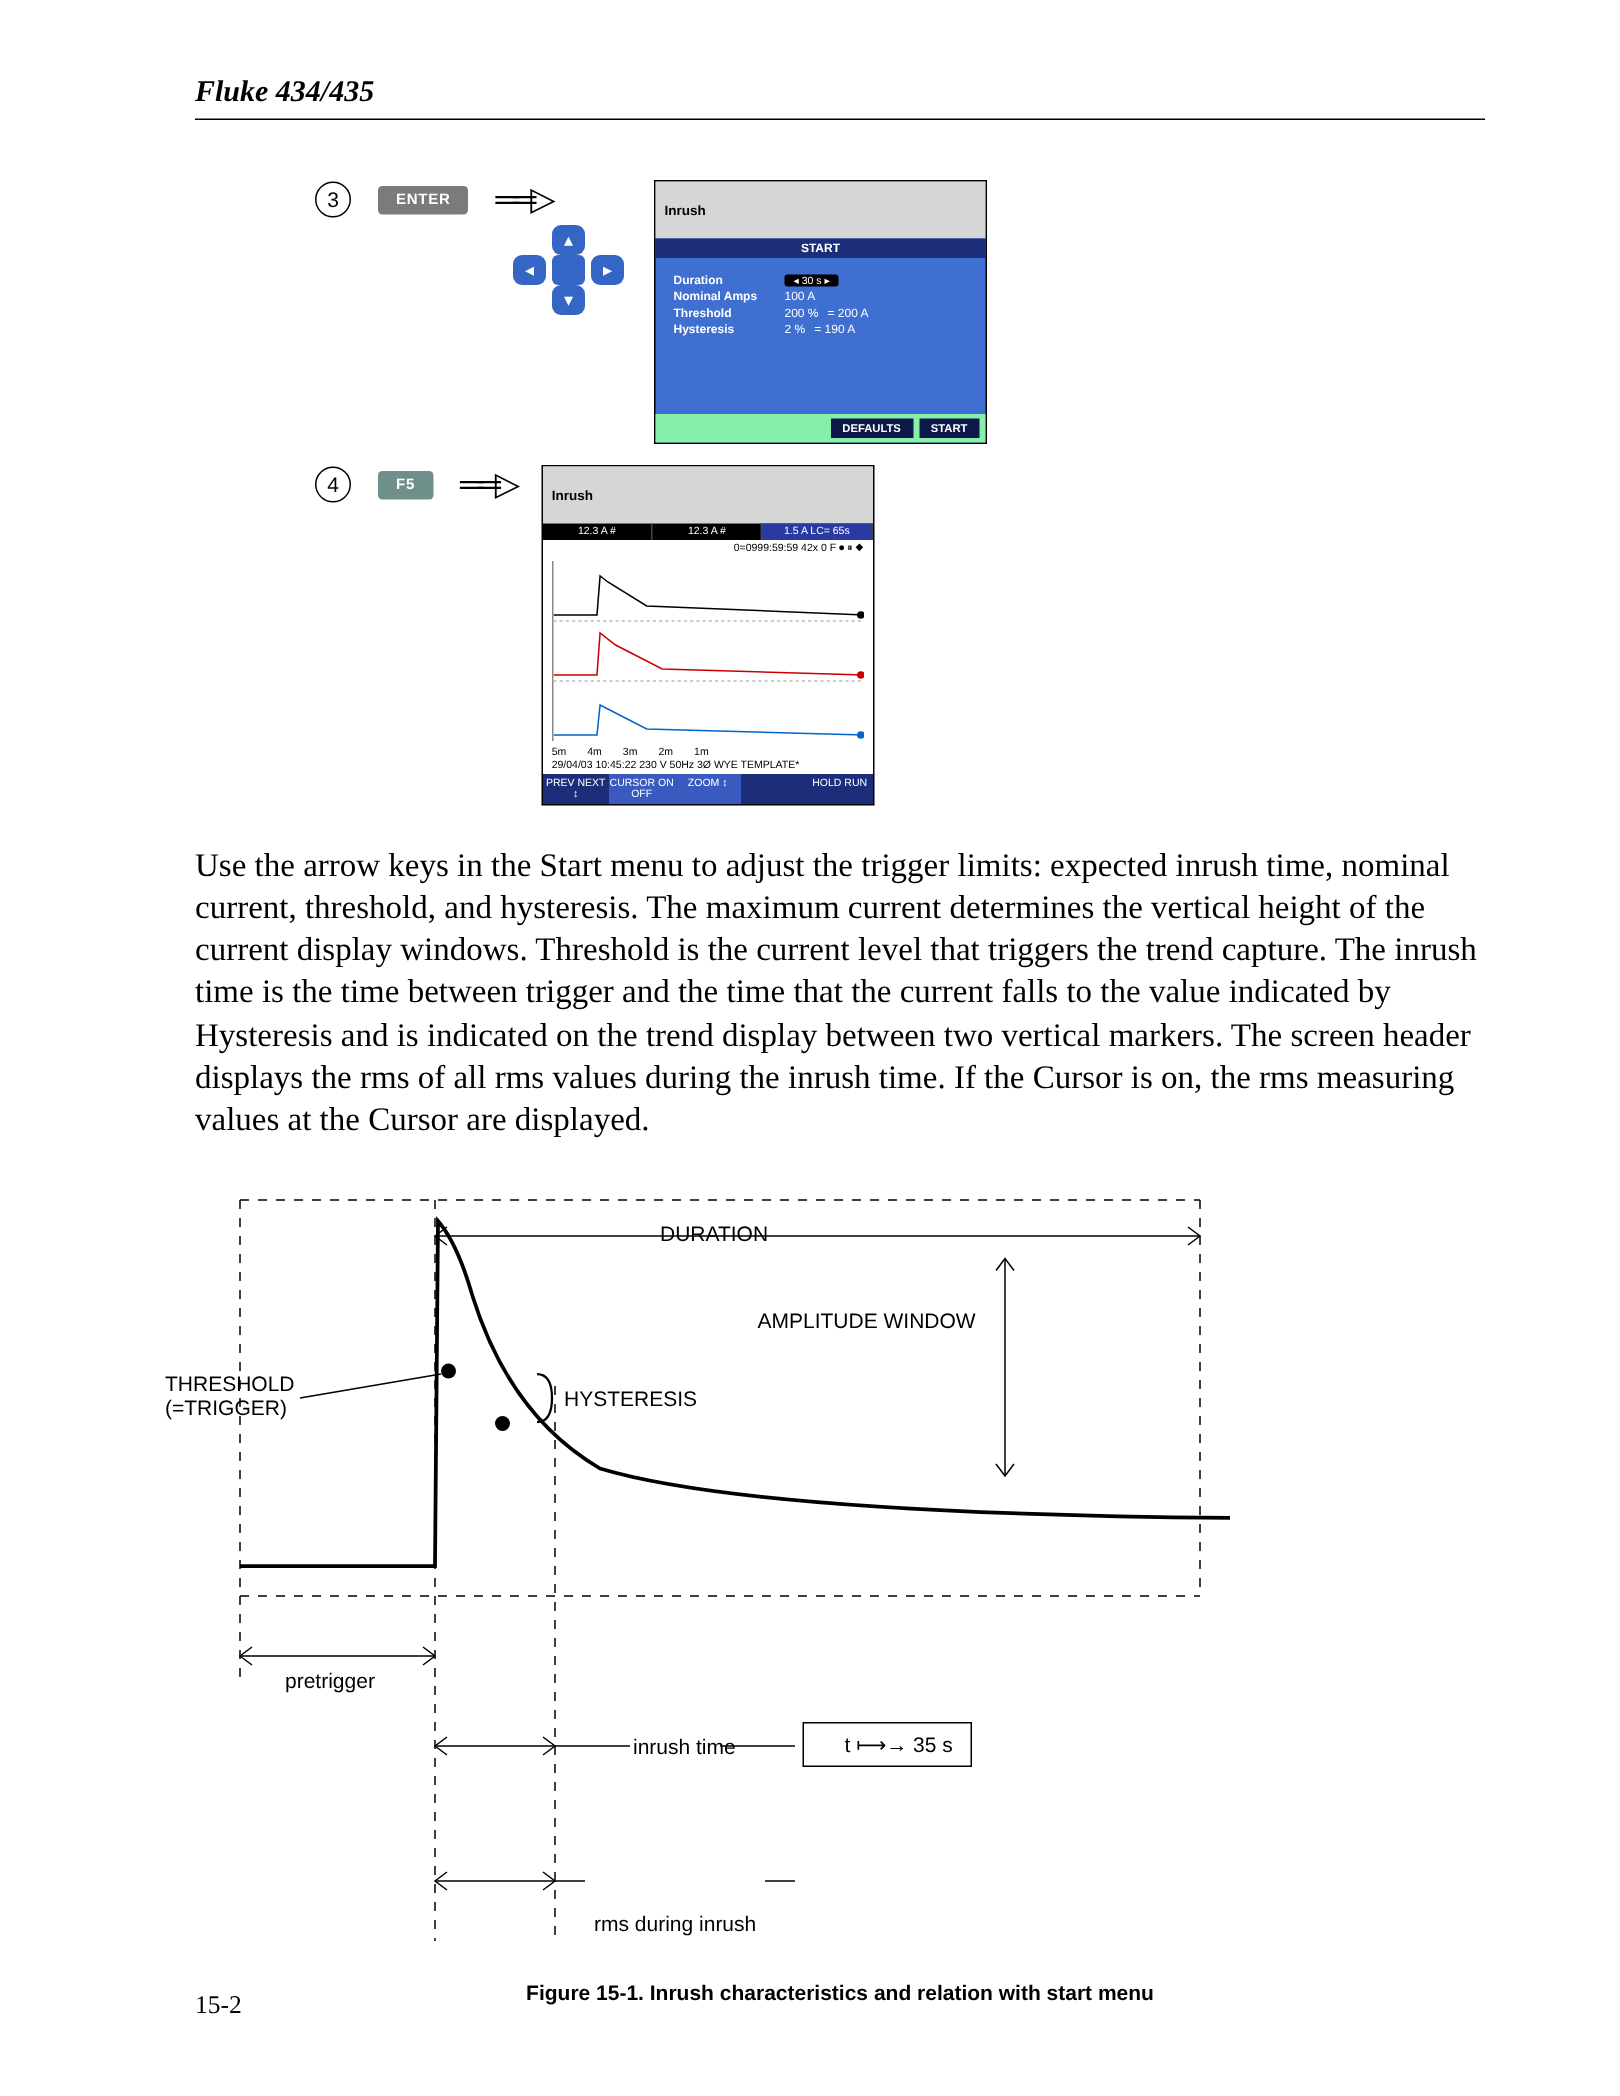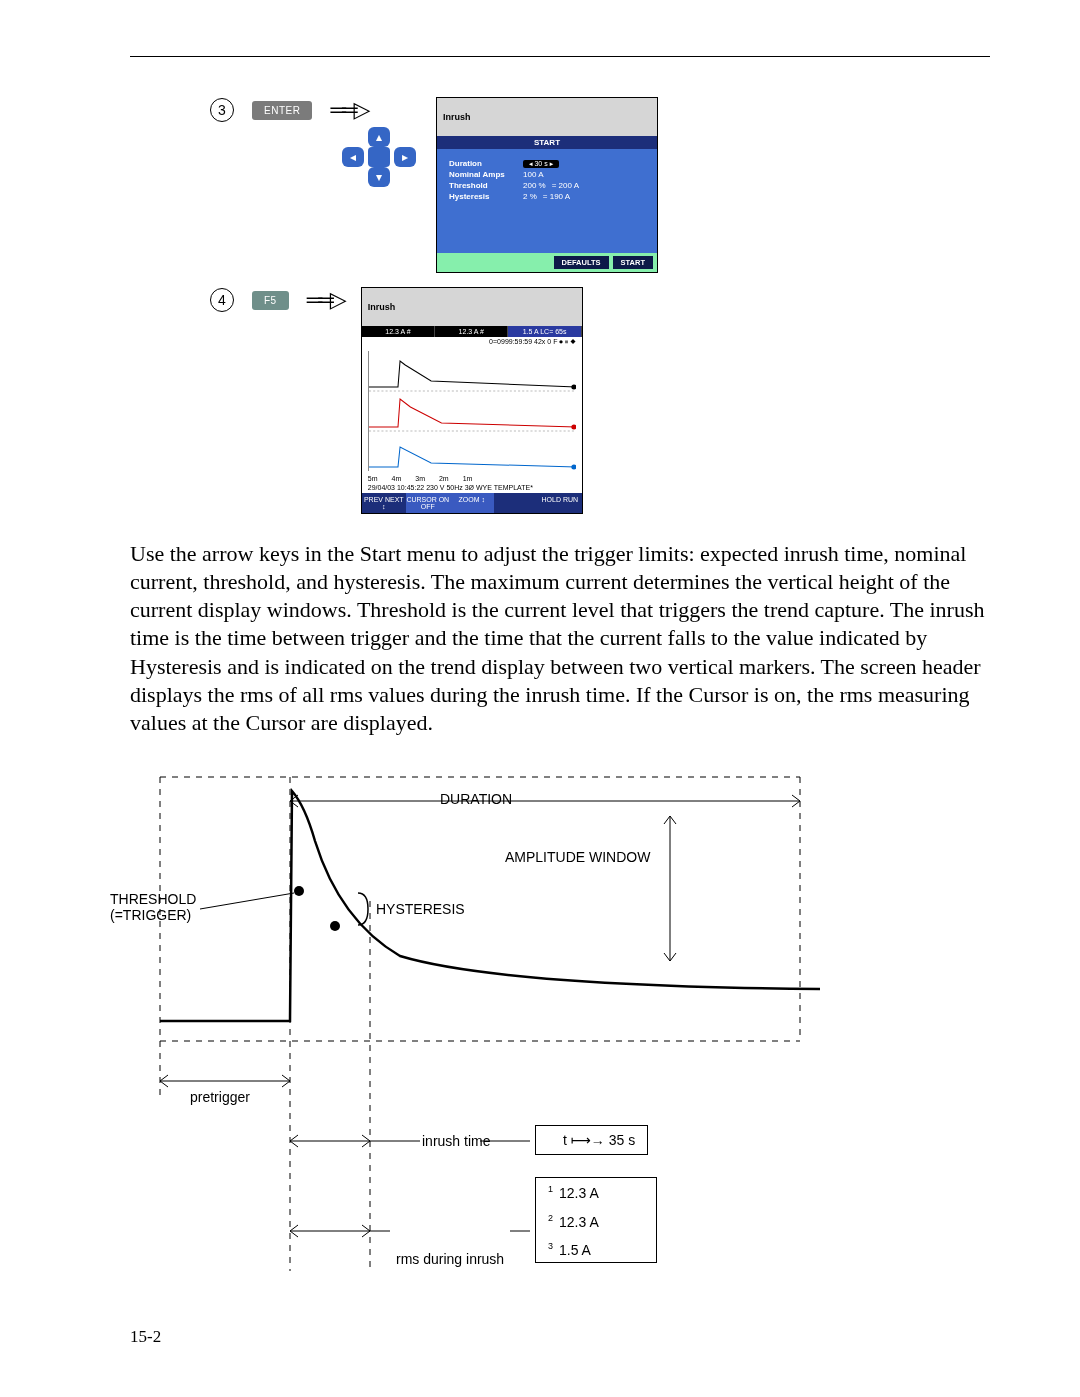--- a/index.html
+++ b/index.html
@@ -2,21 +2,21 @@
 <html><head>
 <meta charset="utf-8">
 <style>
   html,body{margin:0;padding:0;background:#fff;font-family:"Times New Roman",Times,serif;color:#000;}
   #page{width:1080px;height:1397px;position:relative;box-sizing:border-box;padding:50px 90px 50px 130px;}
   .hdr-title{font-style:italic;font-weight:bold;font-size:20px;}
   .hdr-sub{font-style:italic;font-size:17px;margin-top:2px;}
   .hdr-rule{border:0;border-top:1px solid #000;margin:6px 0 40px 0;}
   .figrow{display:flex;align-items:center;gap:18px;margin-left:80px;}
   .circ{width:22px;height:22px;border:1.5px solid #000;border-radius:50%;display:flex;align-items:center;justify-content:center;font-size:14px;font-family:Arial,Helvetica,sans-serif;}
-  .keycap{background:#7b7b7b;color:#fff;font-family:Arial,Helvetica,sans-serif;font-size:10px;font-weight:normal;padding:4px 12px;border-radius:3px;letter-spacing:.5px;}
+  .keycap{background:#7b7b7b;color:#fff;font-family:Arial,Helvetica,sans-serif;font-size:10px;font-weight:bold;padding:4px 12px;border-radius:3px;letter-spacing:.5px;}
   .arrow{font-size:22px;letter-spacing:-4px;font-family:Arial;}
   .dpad{position:relative;width:78px;height:60px;margin-left:130px;margin-top:4px;margin-bottom:6px;}
   .dbtn{position:absolute;background:#3566c5;color:#fff;border-radius:6px;display:flex;align-items:center;justify-content:center;font-size:12px;}
   .dbtn.up{left:28px;top:0;width:22px;height:20px;}
   .dbtn.down{left:28px;bottom:0;width:22px;height:20px;}
   .dbtn.left{left:2px;top:20px;width:22px;height:20px;}
   .dbtn.right{right:2px;top:20px;width:22px;height:20px;}
   .dpad .ctr{position:absolute;left:28px;top:20px;width:22px;height:20px;background:#3566c5;border-radius:4px;}
   
   .scr{width:220px;border:1px solid #000;font-family:Arial,Helvetica,sans-serif;font-size:8px;color:#fff;background:#3f6fd0;}
@@ -41,20 +41,21 @@
   .figcap{text-align:center;font-family:Arial,Helvetica,sans-serif;font-weight:bold;font-size:14px;margin-top:6px;}
   .pgnum{position:absolute;left:130px;bottom:50px;font-size:17px;}
   .dlabel{font-family:Arial,Helvetica,sans-serif;font-size:14px;position:absolute;white-space:nowrap;}
   .rbox{position:absolute;border:1px solid #000;font-family:Arial,Helvetica,sans-serif;font-size:14px;padding:6px 12px;background:#fff;}
   .sup{font-size:9px;vertical-align:super;margin-right:6px;}
 </style>
 </head>
 <body>
 
 <div id="page">
+  <div class="hdr-title">Fluke 434/435</div>
   <hr class="hdr-rule">
 
   <div class="figrow" style="align-items:flex-start;">
     <div style="display:flex;flex-direction:column;align-items:flex-start;">
       <div style="display:flex;align-items:center;gap:18px;">
         <span class="circ">3</span>
         <span class="keycap">ENTER</span>
         <span class="arrow">══▷</span>
       </div>
       <div class="dpad">
@@ -191,21 +192,17 @@
     <span class="dlabel" style="left:300px;top:30px;">DURATION</span>
     <span class="dlabel" style="left:365px;top:88px;">AMPLITUDE WINDOW</span>
     <span class="dlabel" style="left:-30px;top:130px;white-space:pre;">THRESHOLD
 (=TRIGGER)</span>
     <span class="dlabel" style="left:236px;top:140px;">HYSTERESIS</span>
     <span class="dlabel" style="left:50px;top:328px;">pretrigger</span>
     <span class="dlabel" style="left:282px;top:372px;">inrush time</span>
     <span class="dlabel" style="left:256px;top:490px;">rms during inrush</span>
 
     <span class="rbox" style="left:395px;top:364px;padding-left:27px;">t  ⟼→  35 s</span>
-    <div class="rbox" style="left:395px;top:416px;width:96px;padding:6px 12px 4px;">
-      <div><span class="sup">1</span><span>12.3 A</span></div>
-      <div style="margin-top:12px;"><span class="sup">2</span><span>12.3 A</span></div>
-      <div style="margin-top:12px;"><span class="sup">3</span><span>1.5 A</span></div>
-    </div>
   </div>
 
+  <div class="figcap">Figure 15-1. Inrush characteristics and relation with start menu</div>
   <div class="pgnum">15-2</div>
 </div>
 
 </body></html>

